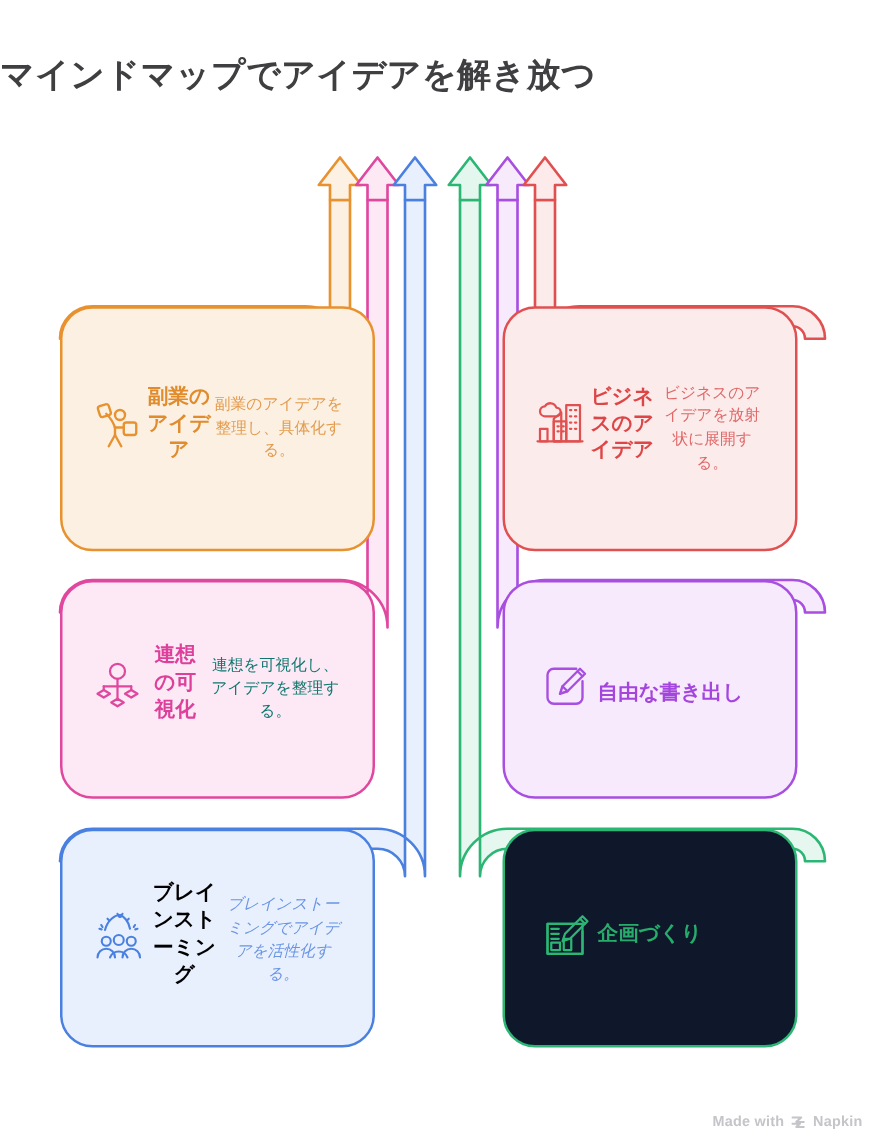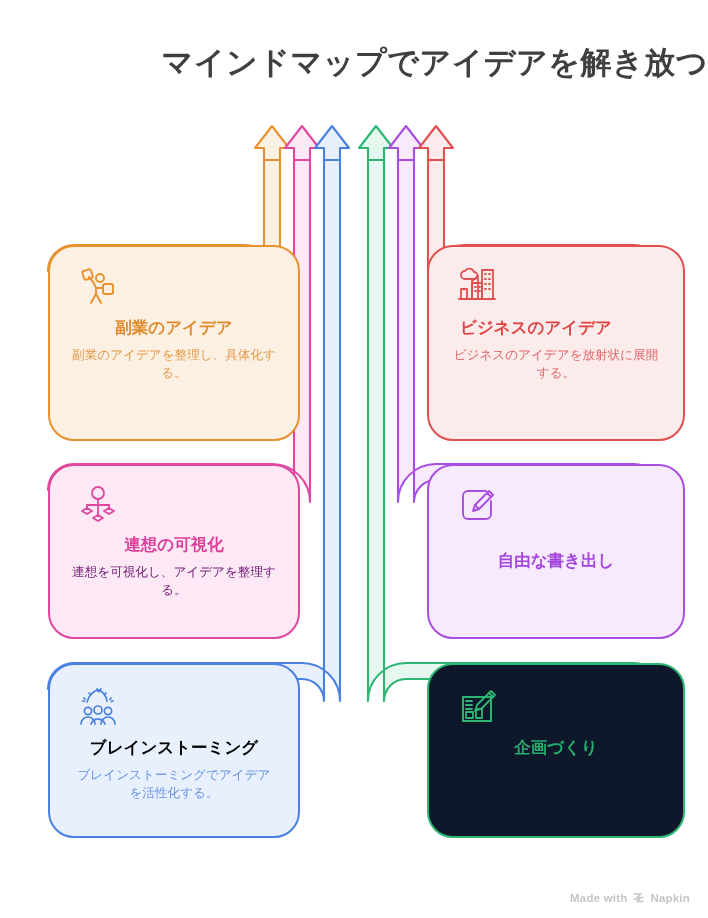--- a/index.html
+++ b/index.html
@@ -6,34 +6,34 @@
   html, body {
     width: 708px; height: 918px;
     background: #ffffff;
     font-family: "Liberation Sans", "DejaVu Sans", sans-serif;
     overflow: hidden;
   }
   #stage { position: relative; width: 708px; height: 918px; background: #fff; }
 
   #page-title {
     position: absolute; top: 42px; left: 0; width: 708px;
-    text-align: right;
-    font-size: 31px; font-weight: 700; color: #3f3f42;
+    text-align: left;
+    font-size: 27px; font-weight: 700; color: #3f3f42;
     letter-spacing: 0.5px;
   }
 
   #diagram {
     position: absolute; left: 0; top: 0; width: 708px; height: 870px;
   }
 
   .card {
     position: absolute;
     border-radius: 26px;
-    display: flex; flex-direction: column;
-    justify-content: flex-start;
+    display: flex; 
+    align-items: center; justify-content: flex-start;
     text-align: center;
     padding: 14px 22px 16px 22px;
     z-index: 5;
   }
   .card-icon {
     width: 52px; height: 50px;
     display: flex; align-items: center; justify-content: center;
     margin-bottom: 4px;
   }
   .card-icon svg { display: block; }
@@ -42,21 +42,21 @@
     margin-bottom: 7px;
   }
   .card-desc { font-size: 12.6px; line-height: 1.48; }
 
   
   .row-top    { top: 245px; height: 196px; }
   .row-mid    { top: 464px; height: 175px; }
   .row-bottom { top: 663px; height: 175px; }
 
   .col-left  { left: 48px;  width: 252px; }
-  .col-right { left: 427px; width: 258px; }
+  .col-right { left: 402px; width: 236px; }
 
   .row-top .card-title { margin-top: 2px; }
   .row-bottom { padding-top: 18px; }
 
   #footer {
     position: absolute; right: 18px; bottom: 14px;
     display: flex; align-items: center; gap: 5px;
     font-size: 11.5px; color: #c4c4c9; font-weight: 600;
     letter-spacing: 0.2px;
   }
@@ -155,21 +155,21 @@
         <circle cx="22" cy="9" r="6"></circle>
         <path d="M22 15 V31"></path>
         <path d="M22 21 H11 M22 21 H33"></path>
         <path d="M11 21 V24 M33 21 V24"></path>
         <path d="M11 24 l-5 3 l5 3 l5-3 Z"></path>
         <path d="M33 24 l-5 3 l5 3 l5-3 Z"></path>
         <path d="M22 31 l-5 3 l5 3 l5-3 Z"></path>
       </svg>
     </div>
     <div class="card-title" style="color:#dd3f9b;">連想の可視化</div>
-    <div class="card-desc" style="color:#701a75;">連想を可視化し、アイデアを整理する。</div>
+    <div class="card-desc" style="color:#0f766e;">連想を可視化し、アイデアを整理する。</div>
   </div>
 
   <div class="card col-right row-mid" style="background:#f6eafc; border:2.1px solid #a84ee0;">
     <div class="card-icon">
       <svg width="42" height="42" viewBox="0 0 42 42" fill="none" stroke="#a84ee0" stroke-width="1.9" stroke-linecap="round" stroke-linejoin="round">
         <path d="M30 7 H12 a5 5 0 0 0-5 5 v18 a5 5 0 0 0 5 5 h18 a5 5 0 0 0 5-5 V17"></path>
         <path d="M17 27 L19 21 L33 7 L37 11 L23 25 Z"></path>
         <path d="M31 9 L35 13"></path>
         <path d="M19 21 L23 25"></path>
       </svg>
@@ -187,21 +187,21 @@
         <path d="M14 7 l1.2 1.2 M31 7 l-1.2 1.2"></path>
         <circle cx="13" cy="25" r="3.6"></circle>
         <circle cx="23" cy="24" r="4"></circle>
         <circle cx="33" cy="25" r="3.6"></circle>
         <path d="M6 38 a7 7 0 0 1 14 0"></path>
         <path d="M16 38 a7.5 7.5 0 0 1 14 0"></path>
         <path d="M26 38 a7 7 0 0 1 14 0"></path>
       </svg>
     </div>
     <div class="card-title" style="color:#000000;">ブレインストーミング</div>
-    <div class="card-desc" style="color:#6a95e4;">ブレインストーミングでアイデアを活性化する。</div>
+    <div class="card-desc" style="color:#6a95e4;font-style:italic;">ブレインストーミングでアイデアを活性化する。</div>
   </div>
 
   <div class="card col-right row-bottom" style="background:#0f172a; border:2.1px solid #2bb673;">
     <div class="card-icon">
       <svg width="44" height="42" viewBox="0 0 44 42" fill="none" stroke="#2bb673" stroke-width="1.8" stroke-linecap="round" stroke-linejoin="round">
         <path d="M8 10 H30 M8 10 V34 H36 V16"></path>
         <rect x="8" y="10" width="28" height="24"></rect>
         <path d="M11 14 h6 M11 18 h6 M11 22 h6"></path>
         <rect x="11" y="25" width="7" height="6"></rect>
         <rect x="21" y="22" width="6" height="9"></rect>

